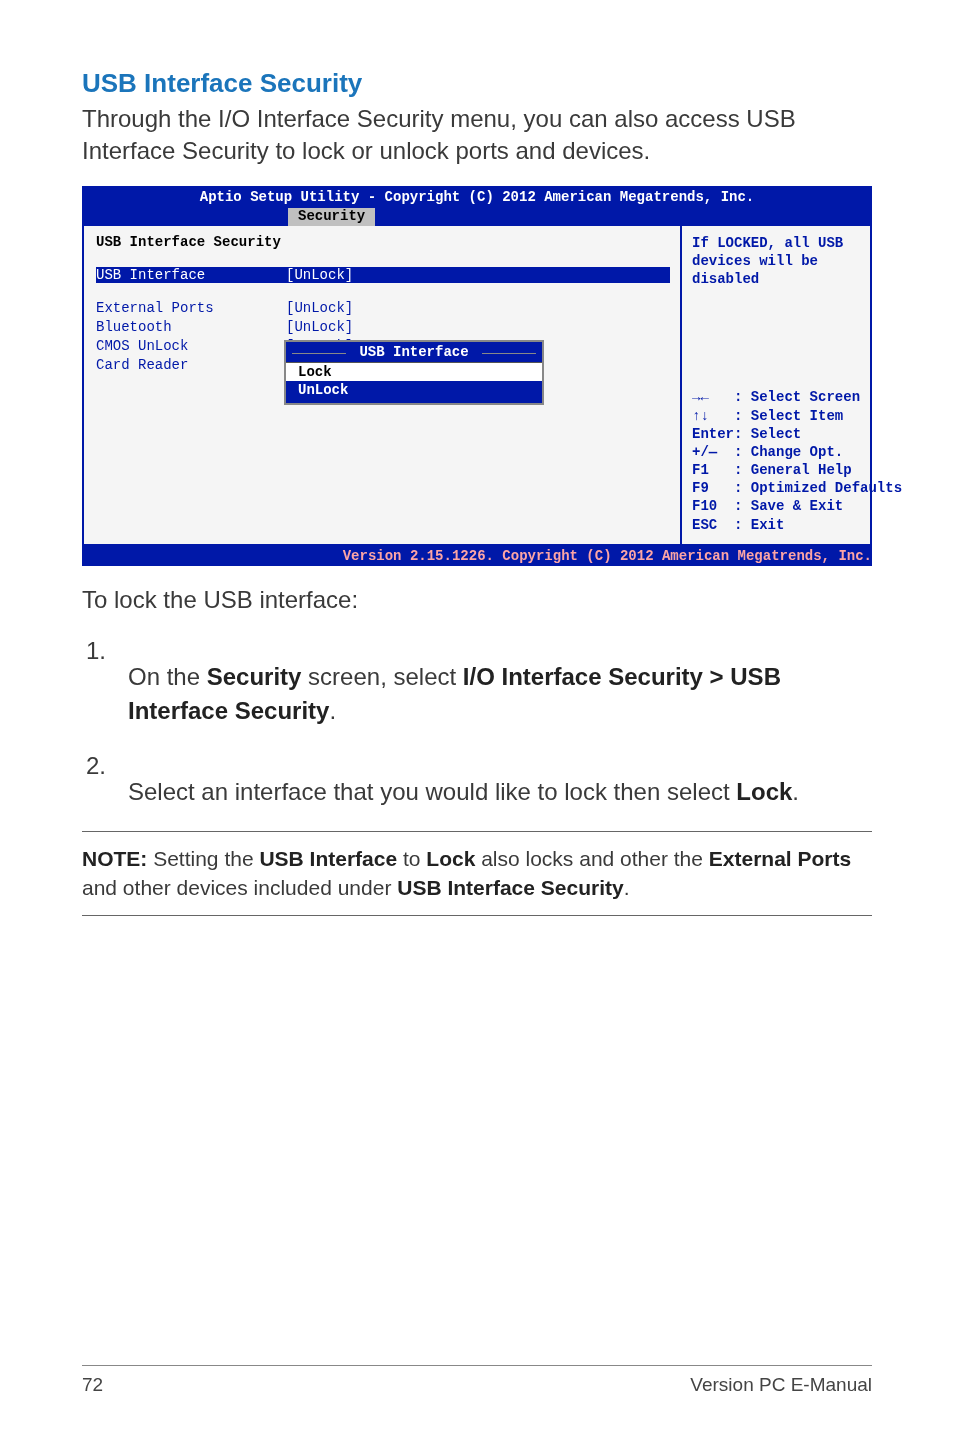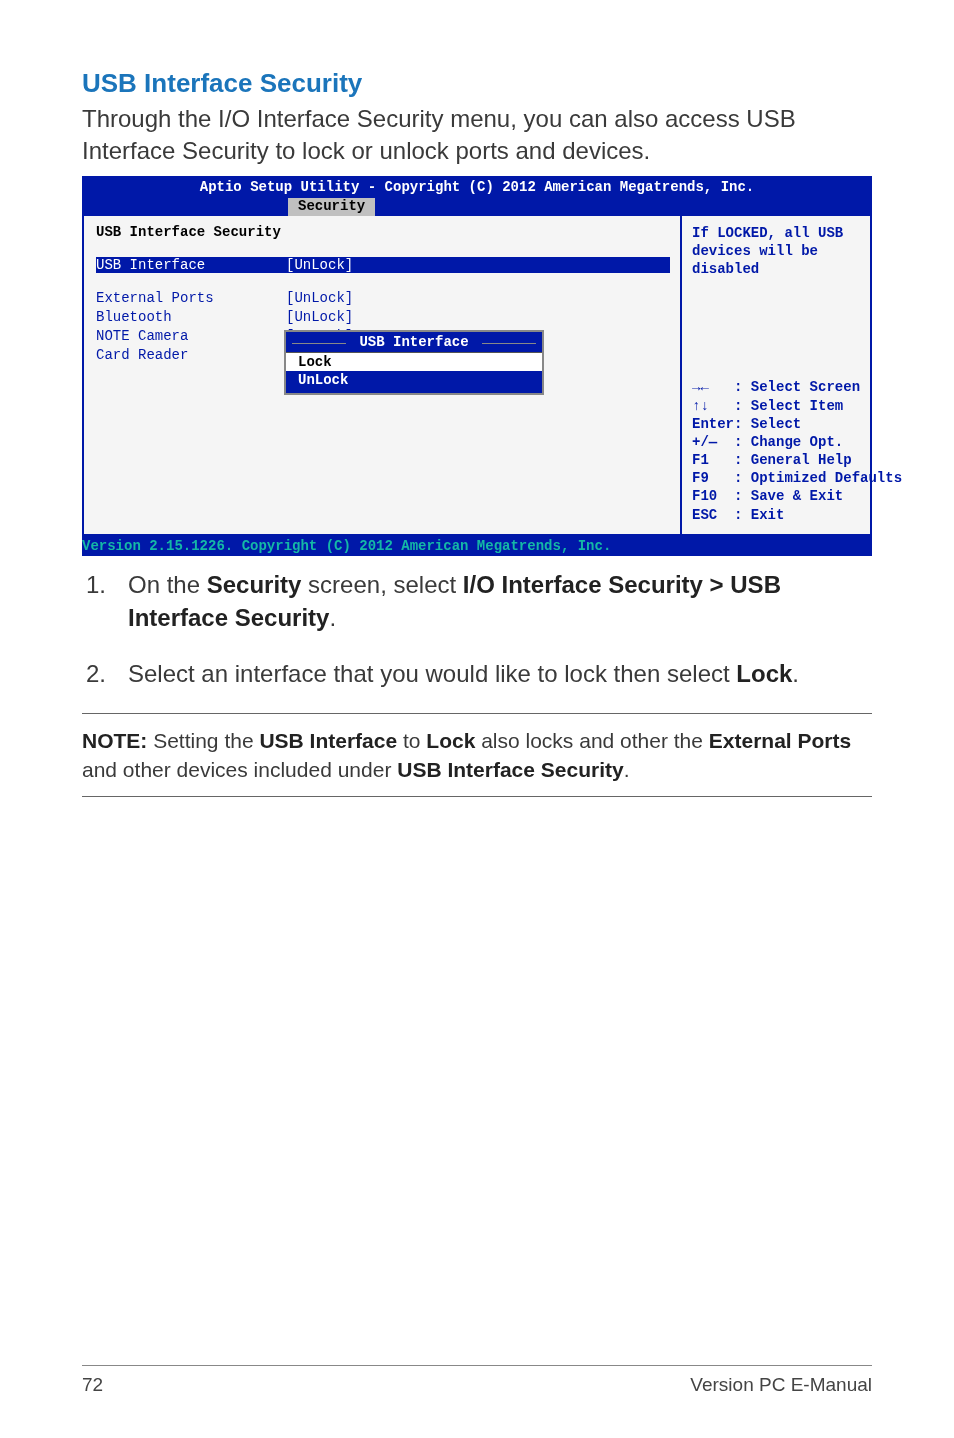--- a/index.html
+++ b/index.html
@@ -1,19 +1,19 @@
 <!DOCTYPE html>
 <html><head>
 <meta charset="utf-8">
 <style>
   * { box-sizing: border-box; margin: 0; padding: 0; }
   html, body { width: 954px; height: 1438px; background: #fff; font-family: "Segoe UI", "Helvetica Neue", Arial, sans-serif; color: #222; }
   .page { padding: 68px 82px 0 82px; position: relative; height: 100%; }
   .heading { color: #1b75bb; font-weight: 700; font-size: 26px; margin-bottom: 4px; }
-  .body-text { font-size: 24px; line-height: 1.35; color: #3a3a3a; margin-bottom: 8px; }
+  .body-text { font-size: 24px; line-height: 1.35; color: #3a3a3a; margin-bottom: 18px; }
   .body-text.after-bios { margin-top: 18px; margin-bottom: 18px; }
   
   .bios {
     width: 790px; margin: 0 auto 6px auto;
     font-family: "Courier New", monospace;
     font-size: 14px;
     color: #e0e0e0;
   }
   .bios-top {
     background: #0018a8;
@@ -78,30 +78,30 @@
   .popup-title::before { left:6px; }
   .popup-title::after { right:6px; }
   .popup-item {
     color: #fff; padding: 1px 12px; font-weight: bold;
   }
   .popup-item.sel { background: #fff; color: #000; }
   .bios-right .help-spacer { height: 100px; }
   .legend-line { white-space: pre; }
   .bios-footer {
     background: #0018a8;
-    color: #14b8a6;
-    text-align: left;
+    color: #fca5a5;
+    text-align: right;
     font-weight: bold;
     padding: 2px 0;
   }
   
   .numlist { margin: 12px 0 18px 0; }
   .numitem { display: flex; font-size: 24px; line-height: 1.4; margin-bottom: 22px; color:#3a3a3a; }
   .numitem .num { width: 46px; flex-shrink:0; padding-left:4px; }
-  .numitem .txt { flex:1; }
+  .numitem .txt { flex:1;margin-top:26px; }
   .bold { font-weight: 700; color:#222; }
   
   .note-wrap { border-top: 1px solid #666; border-bottom: 1px solid #666; padding: 12px 0; margin-top: 4px; }
   .note { font-size: 21px; line-height: 1.4; color:#3a3a3a; }
   
   .page-footer {
     position: absolute;
     left: 82px; right: 82px; bottom: 42px;
     display: flex; justify-content: space-between;
     font-size: 19px; color: #444;
@@ -136,21 +136,21 @@
         <div class="spacer"></div>
         <div class="row">
           <span class="lbl">External Ports</span>
           <span class="val">[UnLock]</span>
         </div>
         <div class="row">
           <span class="lbl">Bluetooth</span>
           <span class="val">[UnLock]</span>
         </div>
         <div class="row">
-          <span class="lbl">NOTE Camera</span>
+          <span class="lbl">CMOS UnLock</span>
           <span class="val">[UnLock]</span>
         </div>
         <div class="row">
           <span class="lbl">Card Reader</span>
           <span class="val"></span>
         </div>
 
         <div class="popup">
           <div class="popup-title">USB Interface</div>
           <div class="popup-item sel">Lock</div>
@@ -166,20 +166,21 @@
         <div class="legend-line">+/—  : Change Opt.</div>
         <div class="legend-line">F1   : General Help</div>
         <div class="legend-line">F9   : Optimized Defaults</div>
         <div class="legend-line">F10  : Save &amp; Exit</div>
         <div class="legend-line">ESC  : Exit</div>
       </div>
     </div>
     <div class="bios-footer">Version 2.15.1226. Copyright (C) 2012 American Megatrends, Inc.</div>
   </div>
 
+  <div class="body-text after-bios">To lock the USB interface:</div>
 
   <div class="numlist">
     <div class="numitem">
       <div class="num">1.</div>
       <div class="txt">
         <span>On the </span><span class="bold">Security</span><span> screen, select </span><span class="bold">I/O Interface Security &gt; USB Interface Security</span><span>.</span>
       </div>
     </div>
     <div class="numitem">
       <div class="num">2.</div>

